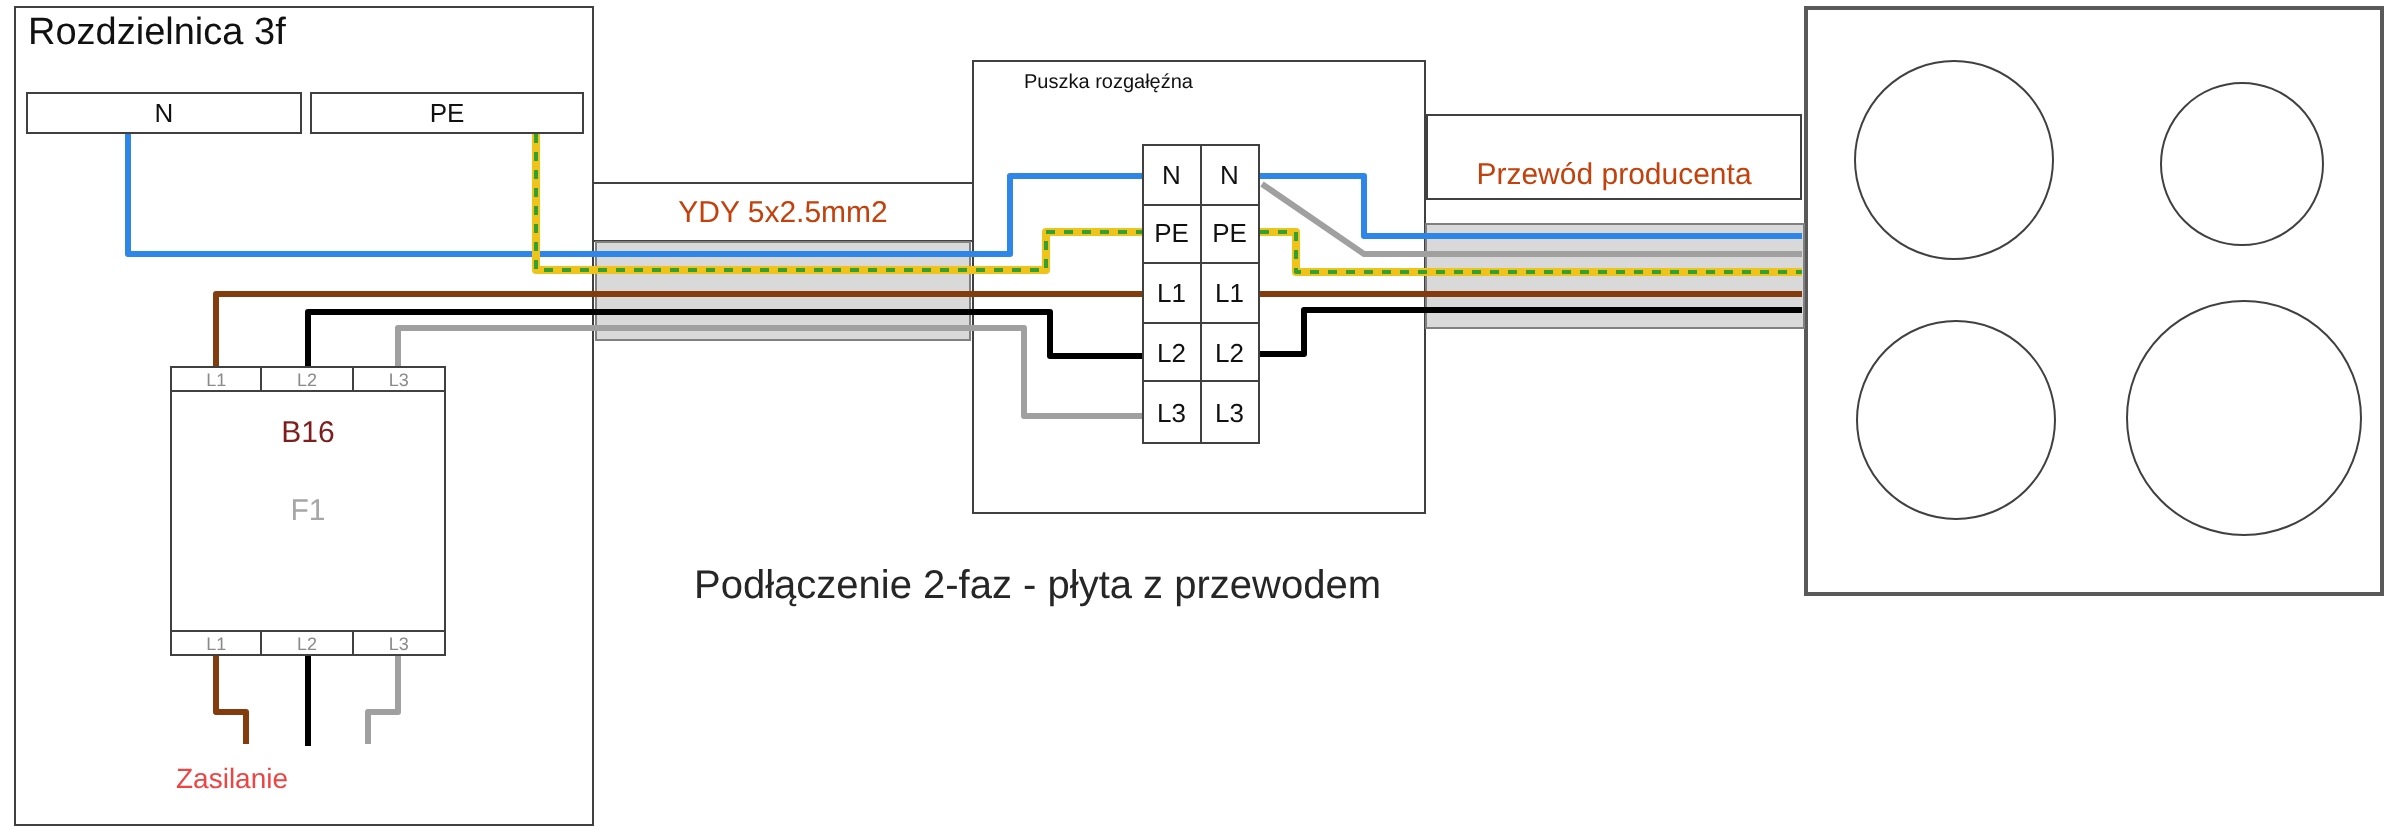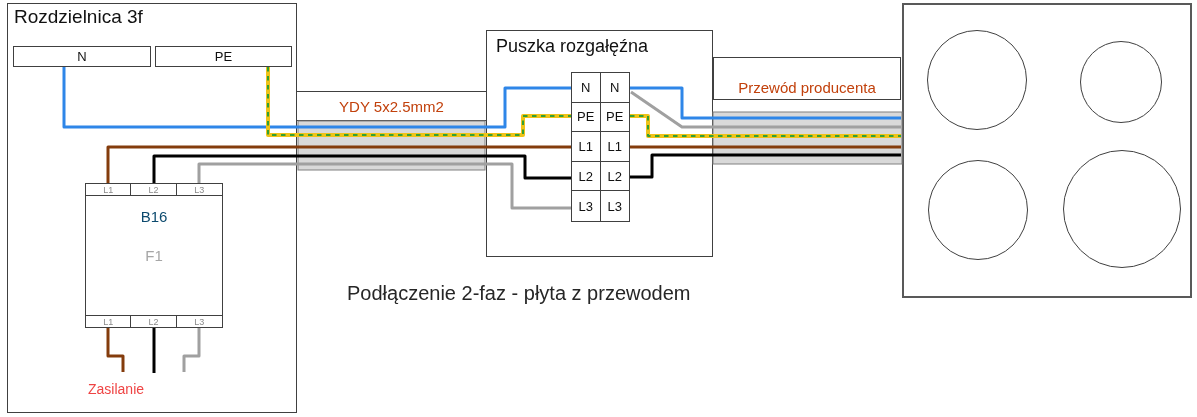--- a/index.html
+++ b/index.html
@@ -11,25 +11,25 @@
   #switchboard-title{position:absolute;left:14px;top:6px;font-size:19px;color:#111;}
   .bus-bar{position:absolute;background:#fff;border:1.5px solid #404040;box-sizing:border-box;
            display:flex;align-items:center;justify-content:center;font-size:13px;color:#111;}
   #breaker{display:flex;flex-direction:column;}
   .term-row{display:grid;grid-template-columns:1fr 1fr 1fr;height:12px;box-sizing:border-box;}
   .term-row.top{border-bottom:1px solid #404040;}
   .term-row.bottom{border-top:1px solid #404040;margin-top:auto;}
   .term-cell{display:flex;align-items:center;justify-content:center;font-size:9px;color:#8a8a8a;
              box-sizing:border-box;}
   .term-cell:not(:last-child){border-right:1px solid #404040;}
-  #breaker-rating{text-align:center;margin-top:12px;font-size:15px;color:#0c4a6e;}
+  #breaker-rating{text-align:center;margin-top:12px;font-size:15px;color:#7f1d1d;}
   #breaker-id{text-align:center;margin-top:22px;font-size:15px;color:#A6A6A6;}
   #supply-label{position:absolute;left:88px;top:381px;width:100px;
                 font-size:14px;color:#ef4444;}
-  #junction-title{position:absolute;left:496px;top:36px;font-size:18px;color:#111;}
+  #junction-title{position:absolute;left:512px;top:36px;font-size:10px;color:#111;}
   #terminal-strip{position:absolute;left:571px;top:72px;width:59px;height:150px;background:#fff;
                   border:1.5px solid #404040;box-sizing:border-box;display:grid;
                   grid-template-columns:1fr 1fr;grid-template-rows:repeat(5,1fr);}
   .strip-cell{display:flex;align-items:center;justify-content:center;font-size:13px;color:#111;
               box-sizing:border-box;border-right:1px solid #404040;border-bottom:1px solid #404040;}
   .strip-cell:nth-child(2n){border-right:none;}
   .strip-cell:nth-child(n+9){border-bottom:none;}
   #hob{position:absolute;left:902px;top:3px;width:290px;height:295px;background:#fff;
        border:2px solid #595959;box-sizing:border-box;}
   .burner{position:absolute;border:1.5px solid #404040;border-radius:50%;background:#fff;

